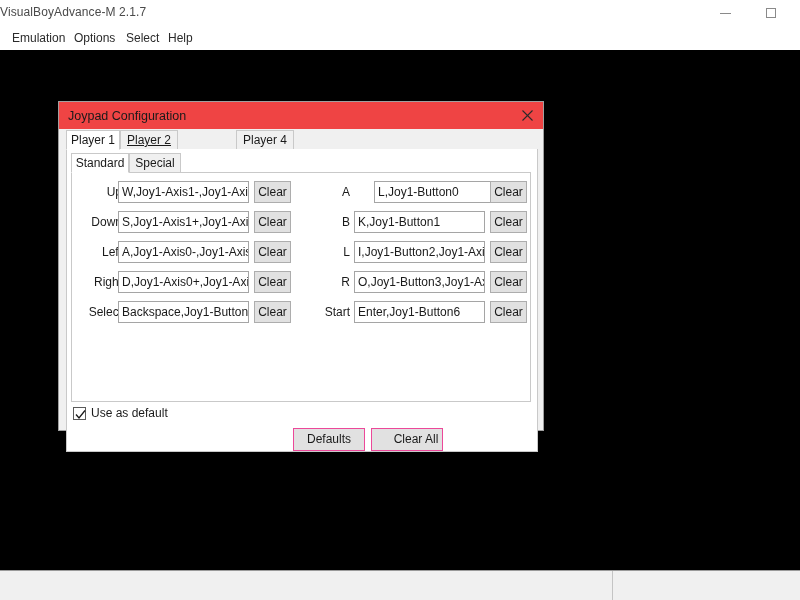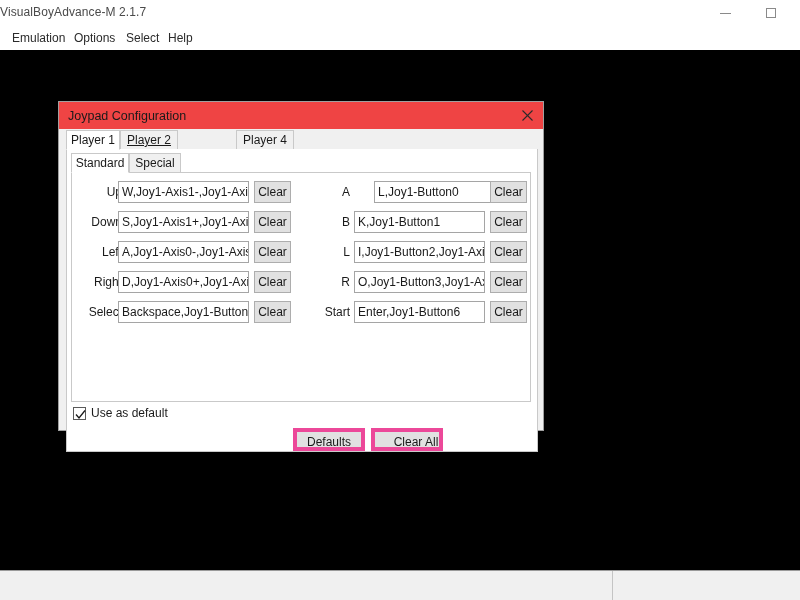--- a/index.html
+++ b/index.html
@@ -295,21 +295,21 @@
     color: #1a1a1a;
     white-space: nowrap;
   }
 
   
   .mid-btn {
     position: absolute;
     top: 279px;
     width: 72px; height: 23px;
     background: #e1e1e1;
-    border: 4px solid #ec4899;
+    border: 1px solid #ec4899;
     box-sizing: border-box;
     font-family: "Liberation Sans", sans-serif;
     font-size: 12px;
     color: #1a1a1a;
     text-align: center;
     line-height: 21px;
     cursor: default;
     padding: 0;
   }
   #btn-defaults  { left: 226px; }

